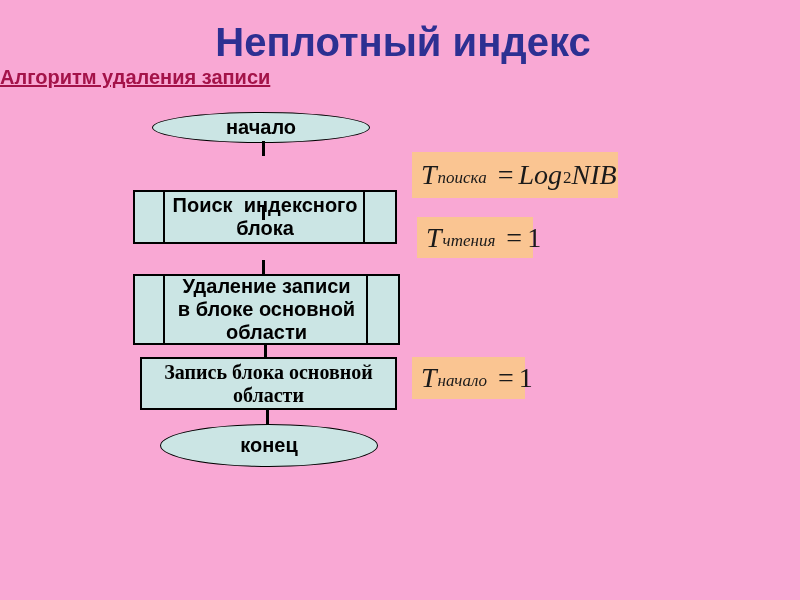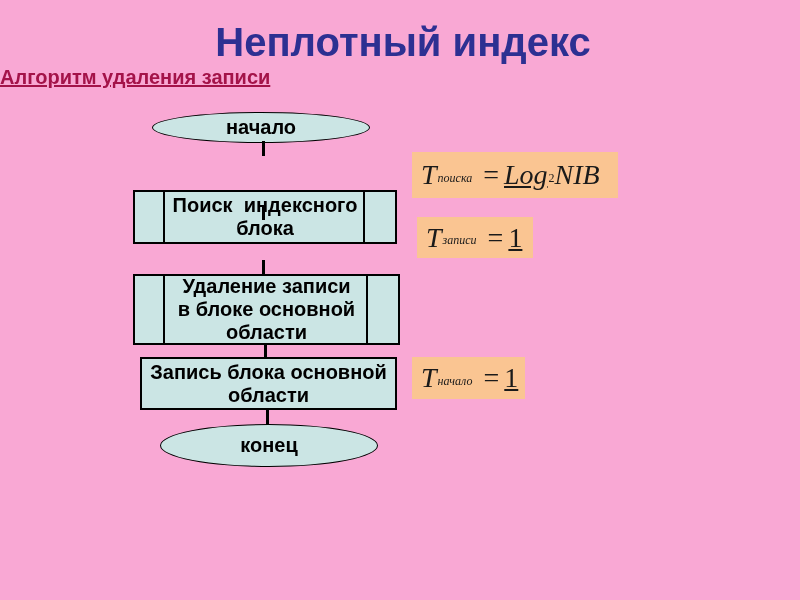--- a/index.html
+++ b/index.html
@@ -71,21 +71,21 @@
     width: 2px;
     background: #000000;
   }
   .pp-bar-left  { left: 28px; }
   .pp-bar-right { right: 30px; }
 
   .n-start  { left: 152px; top: 112px; width: 218px; height: 31px; }
   .n-search { left: 133px; top: 154px; width: 264px; height: 54px; margin-top: 36px; }
   .n-read   { left: 136px; top: 218px; width: 260px; height: 44px; }
   .n-delete { left: 133px; top: 274px; width: 267px; height: 71px; }
-  .n-write  { left: 140px; top: 357px; width: 257px; height: 53px; }
+  .n-write  { left: 140px; top: 357px; width: 257px; height: 53px; font-family: Liberation Serif, serif; }
   .n-end    { left: 160px; top: 424px; width: 218px; height: 43px; justify-content: flex-end; }
 
   
   .connector {
     position: absolute;
     width: 3px;
     background: #000000;
   }
   .c1 { left: 262px; top: 141px; height: 15px; }
   .c2 { left: 262px; top: 206px; height: 14px; }
@@ -106,31 +106,31 @@
     color: #1a1a1a;
     white-space: nowrap;
   }
   .f1 { left: 412px; top: 152px; width: 206px; height: 46px; }
   .f2 { left: 417px; top: 217px; width: 116px; height: 41px; }
   .f3 { left: 412px; top: 357px; width: 113px; height: 42px; }
 
   .f-base { font-style: italic; }
   .f-sub, .f-rhs-sub {
     font-style: italic;
-    font-size: 12px;
+    font-size: 17px;
     position: relative;
     bottom: -3px;
     margin-left: 1px;
   }
   .f-rhs-sub { font-style: normal; }
   .f-eq {
     font-style: normal;
     margin: 0 5px 0 11px;
   }
-  .f-rhs { font-style: normal; text-decoration: underline; }
+  .f-rhs { font-style: normal; }
   .formula[data-name="formula-search-time"] .f-rhs,
   .formula[data-name="formula-search-time"] .f-rhs-tail {
     font-style: italic;
   }
   .f-rhs-tail { font-style: italic; }
 </style>
 </head>
 <body>
 
 <div class="slide" data-name="presentation-slide">
@@ -181,21 +181,21 @@
     <span class="f-base" data-name="formula-lhs-symbol">T</span>
       <sub class="f-sub" data-name="formula-lhs-subscript">поиска</sub>
       <span class="f-eq" data-name="formula-equals-sign">=</span>
       <span class="f-rhs" data-name="formula-rhs">Log</span>
       <sub class="f-rhs-sub" data-name="formula-rhs-subscript">2</sub>
       <span class="f-rhs-tail" data-name="formula-rhs-tail">NIB</span>
   </div>
 
   <div class="formula f2" data-name="formula-read-time">
     <span class="f-base" data-name="formula-lhs-symbol">T</span>
-      <sub class="f-sub" data-name="formula-lhs-subscript">записи</sub>
+      <sub class="f-sub" data-name="formula-lhs-subscript">чтения</sub>
       <span class="f-eq" data-name="formula-equals-sign">=</span>
       <span class="f-rhs" data-name="formula-rhs">1</span>
   </div>
 
   <div class="formula f3" data-name="formula-write-time">
     <span class="f-base" data-name="formula-lhs-symbol">T</span>
       <sub class="f-sub" data-name="formula-lhs-subscript">начало</sub>
       <span class="f-eq" data-name="formula-equals-sign">=</span>
       <span class="f-rhs" data-name="formula-rhs">1</span>
   </div>

